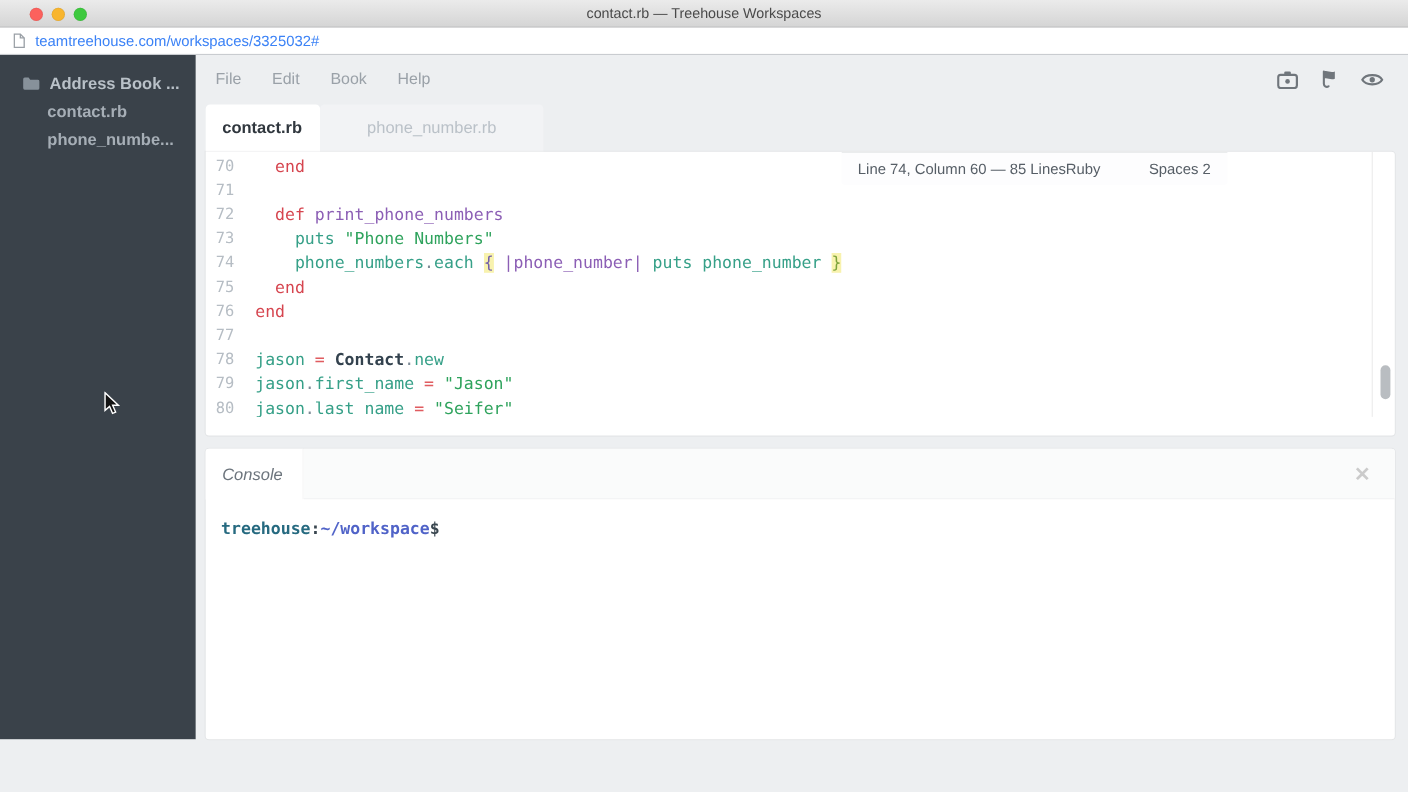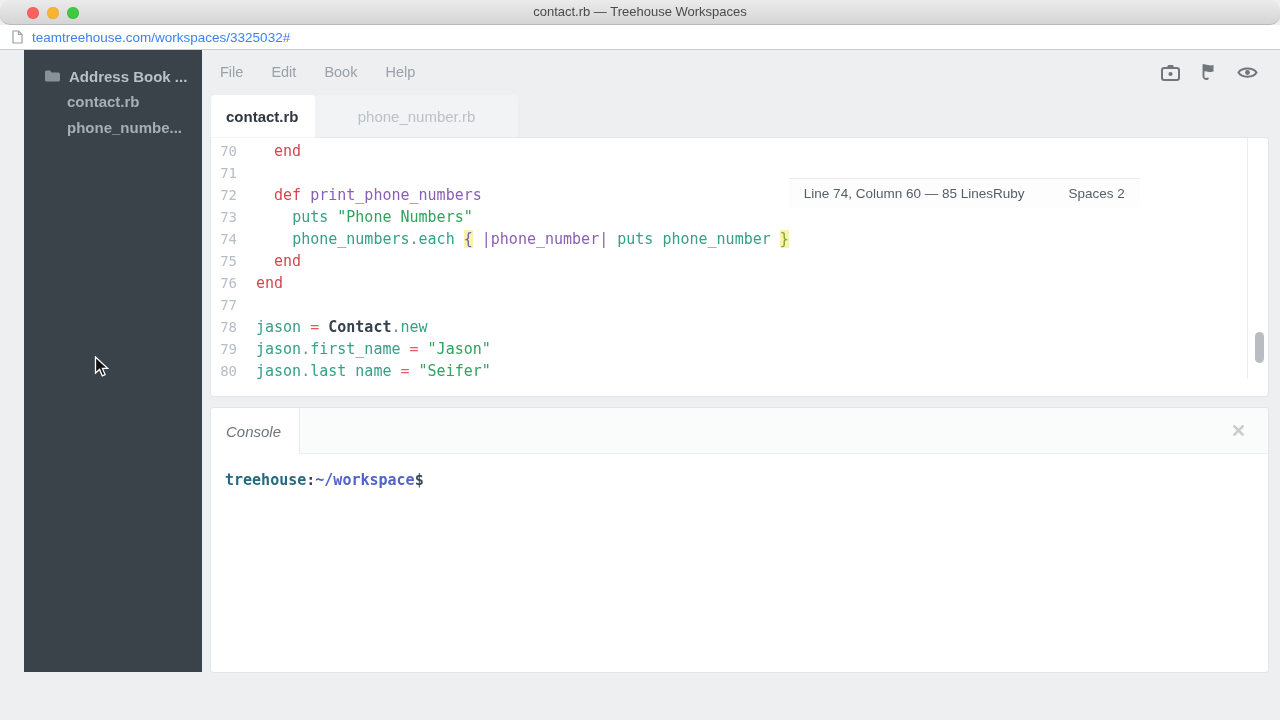--- a/index.html
+++ b/index.html
@@ -1,32 +1,32 @@
 <!DOCTYPE html>
 <html><head>
 <meta charset="utf-8">
 <style>
   * { margin:0; padding:0; box-sizing:border-box; }
   html,body { width:1280px; height:720px; overflow:hidden; }
   body { font-family:"Liberation Sans", sans-serif; background:#edeff1; position:relative; }
 
   
-  .titlebar { height:25px; background:linear-gradient(#ebebeb,#d5d5d5); border-bottom:1px solid #b9b9b9; position:relative;border-radius:10px; }
+  .titlebar { height:25px; background:linear-gradient(#ebebeb,#d5d5d5); border-bottom:1px solid #b9b9b9; position:relative; }
   .lights { position:absolute; left:27px; top:7px; display:flex; gap:8px; }
   .light { width:12px; height:12px; border-radius:50%; box-shadow:inset 0 0 1px rgba(0,0,0,.25); }
   .light.red { background:#fc615d; } .light.yellow { background:#f8b52e; } .light.green { background:#3ec93f; }
   .win-title { text-align:center; line-height:24px; font-size:13px; color:#4a4a4a; }
 
   
   .urlbar { height:25px; background:#ffffff; border-bottom:1px solid #c9ccd0; display:flex; align-items:center; padding-left:12px; }
   .urlbar .doc-ic { margin-right:9px; display:flex; }
   .url-text { font-size:13.5px; color:#3b82f6; }
 
   
-  .app { display:flex; height:622px;padding-left:24px; }
+  .app { display:flex; height:622px; }
   .sidebar { width:178px; background:#3a424a; padding-top:13px; flex:none; }
   .side-folder { display:flex; align-items:center; height:26px; padding-left:21px; color:#b9c1c8; font-size:15px; font-weight:bold; }
   .side-folder svg { margin-right:9px; }
   .side-file { height:26px; line-height:26px; padding-left:43px; color:#a6aeb6; font-size:15px; font-weight:bold; cursor:default; }
 
   .main { flex:1; display:flex; flex-direction:column; background:#edeff1; }
 
   
   .menubar { height:47px; display:flex; align-items:center; padding:0 22px 0 18px; }
   .menu-item { color:#9aa1a8; font-size:14.5px; margin-right:28px; cursor:default; }
@@ -54,21 +54,21 @@
   .tk-op { color:#e05c60; }
   .tk-dot { color:#7c8a96; }
   .tk-blockvar { color:#8c5fb5; }
   .tk-bo { color:#6f5cab; background:#f8f2ae; }
   .tk-bc { color:#7ba23a; background:#f8f2ae; }
 
   .scroll-track { position:absolute; top:0; right:0; width:21px; height:241px; border-left:1px solid #ececec; }
   .scroll-thumb { position:absolute; top:194px; left:7px; width:9px; height:31px; background:#b9bdc1; border-radius:5px; }
 
   .statusbar { height:30px; border-top:1px solid #e8eaeb; background:#fdfdfe; display:flex; align-items:center;
-               padding:0 15px; font-size:13.5px; color:#565e66; border-radius:0 0 3px 3px;margin-top:40px; }
+               padding:0 15px; font-size:13.5px; color:#565e66; border-radius:0 0 3px 3px; }
   .status-right { margin-left:auto; display:flex; gap:44px; }
 
   .v-gap { height:13px; }
 
   
   .console-card { margin:0 12px 0 9px; background:#fff; border-radius:3px; box-shadow:0 0 0 1px rgba(0,0,0,.04);
                   height:278px; display:flex; flex-direction:column; }
   .console-header { height:46px; display:flex; flex:none; }
   .console-tab { width:89px; display:flex; align-items:center; padding-left:15px; font-size:15px; color:#6d757d;
                  background:#fff; border-right:1px solid #ebebeb; border-radius:3px 0 0 0;font-style:italic; }

